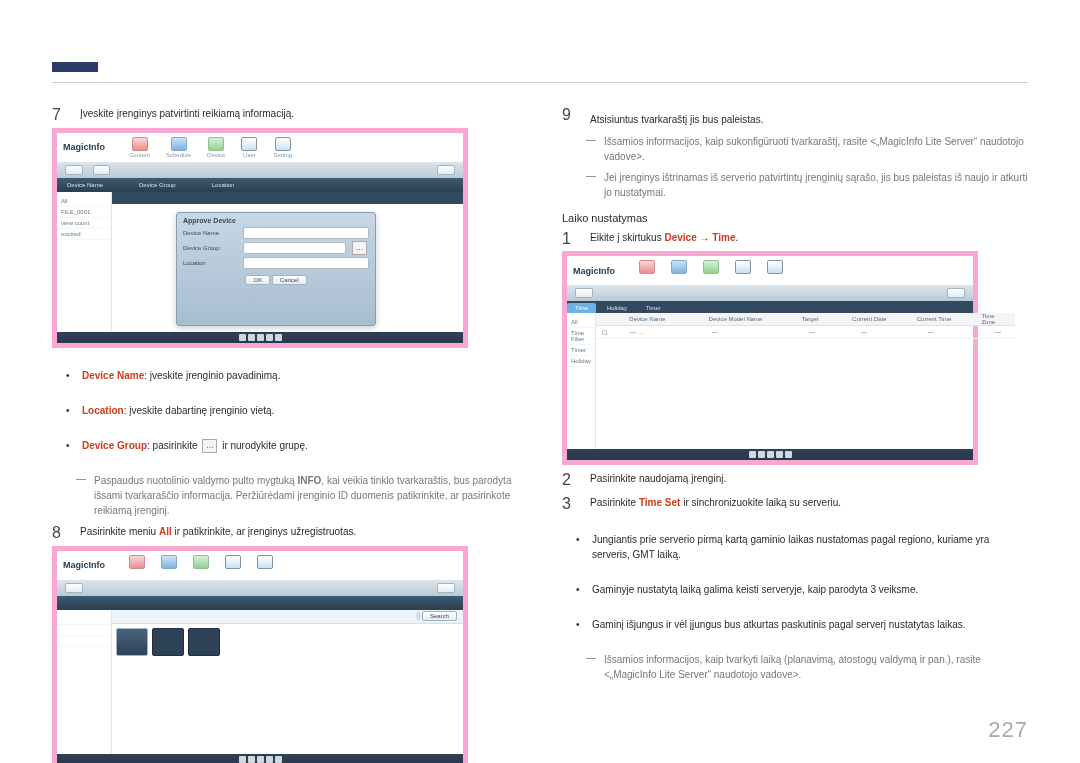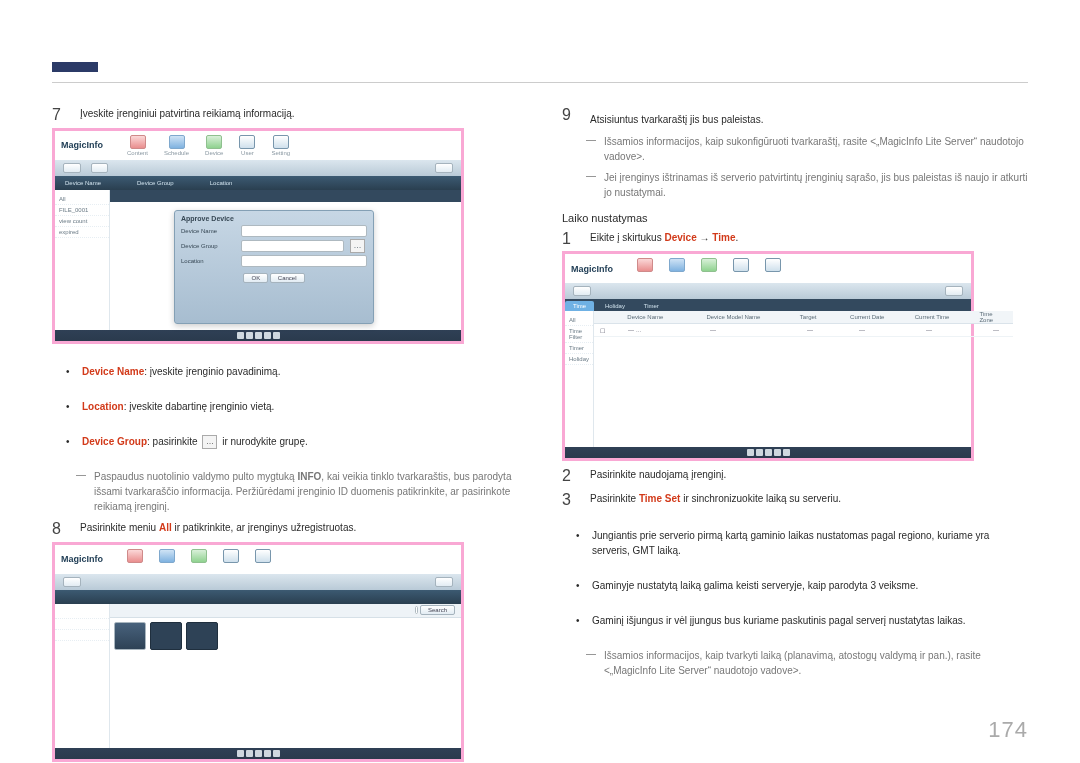--- a/index.html
+++ b/index.html
@@ -31,21 +31,21 @@
   .bold { font-weight: 700; }
   .h3 { font-size: 11px; font-weight: 400; margin: 12px 0 4px 0; }
   .btn-icon { display:inline-block; width:13px; height:12px; border:1px solid #aaa;
               background:#f4f4f4; font-size:8px; text-align:center; line-height:11px;
               vertical-align: middle; margin: 0 2px; }
   
   .spacer { height: 6px; }
   .page-num { position: absolute; right: 52px; bottom: 20px; font-size: 22px; color: #aaa; letter-spacing: 1px; }
 
   
-  .shot { border: 3px solid #f9a8d4; }
+  .shot { border: 5px solid #f9a8d4; }
   .shot-head { display:flex; align-items:center; gap:18px; padding:4px 6px 0 6px;
                font-size:7px; color:#6a7a85; }
   .shot-logo { font-weight:700; font-size:9px; color:#1c3a52; }
   .shot-icons { display:flex; gap:16px; margin-left: 6px; }
   .shot-icons .ic { display:flex; flex-direction:column; align-items:center; gap:1px; }
   .shot-icons .sq { width:14px; height:12px; border:1px solid #7896ac; border-radius:2px;
                     background: linear-gradient(#fff, #cfe0ec); }
   .shot-icons .sq.red   { background: linear-gradient(#fbd8d8,#e98e8e); border-color:#cf8a8a; }
   .shot-icons .sq.blue  { background: linear-gradient(#cfe3f5,#7fb2e0); border-color:#7fa8cd; }
   .shot-icons .sq.green { background: linear-gradient(#d9f0d9,#8fd28f); border-color:#8fc08f; }
@@ -110,21 +110,21 @@
 
 <div class="page">
   <div class="accent-bar"></div>
   <div class="hr-line"></div>
 
   <div class="cols">
 
     <div class="col">
       <div class="step">
         <div class="num">7</div>
-        <div class="txt">Įveskite įrenginiui patvirtina reikiamą informaciją.</div>
+        <div class="txt">Įveskite įrenginys patvirtinti reikiamą informaciją.</div>
       </div>
 
       <div class="shot shot1">
         <div class="shot-head">
           <span class="shot-logo">MagicInfo</span>
           <div class="shot-icons">
             <div class="ic">
                 <div class="sq red"></div>
                 <span class="lbl">Content</span>
               </div>
@@ -376,24 +376,24 @@
       <div class="step">
         <div class="num">3</div>
         <div class="txt">
           <span>Pasirinkite </span><span class="kw">Time Set</span><span> ir sinchronizuokite laiką su serveriu.</span>
         </div>
       </div>
 
       <ul class="bul">
         <li>Jungiantis prie serverio pirmą kartą gaminio laikas nustatomas pagal regiono, kuriame yra serveris, GMT laiką.</li>
         <li>Gaminyje nustatytą laiką galima keisti serveryje, kaip parodyta 3 veiksme.</li>
-        <li>Gaminį išjungus ir vėl įjungus bus kuriame paskutinis pagal serverį nustatytas laikas.</li>
+        <li>Gaminį išjungus ir vėl įjungus bus atkurtas paskutinis pagal serverį nustatytas laikas.</li>
       </ul>
 
       <div class="dash">
         <div class="d">―</div>
           <div class="t">Išsamios informacijos, kaip tvarkyti laiką (planavimą, atostogų valdymą ir pan.), rasite &lt;„MagicInfo Lite Server“ naudotojo vadove&gt;.</div>
       </div>
     </div>
   </div>
 
-  <div class="page-num">174</div>
+  <div class="page-num">227</div>
 </div>
 
 </body></html>

